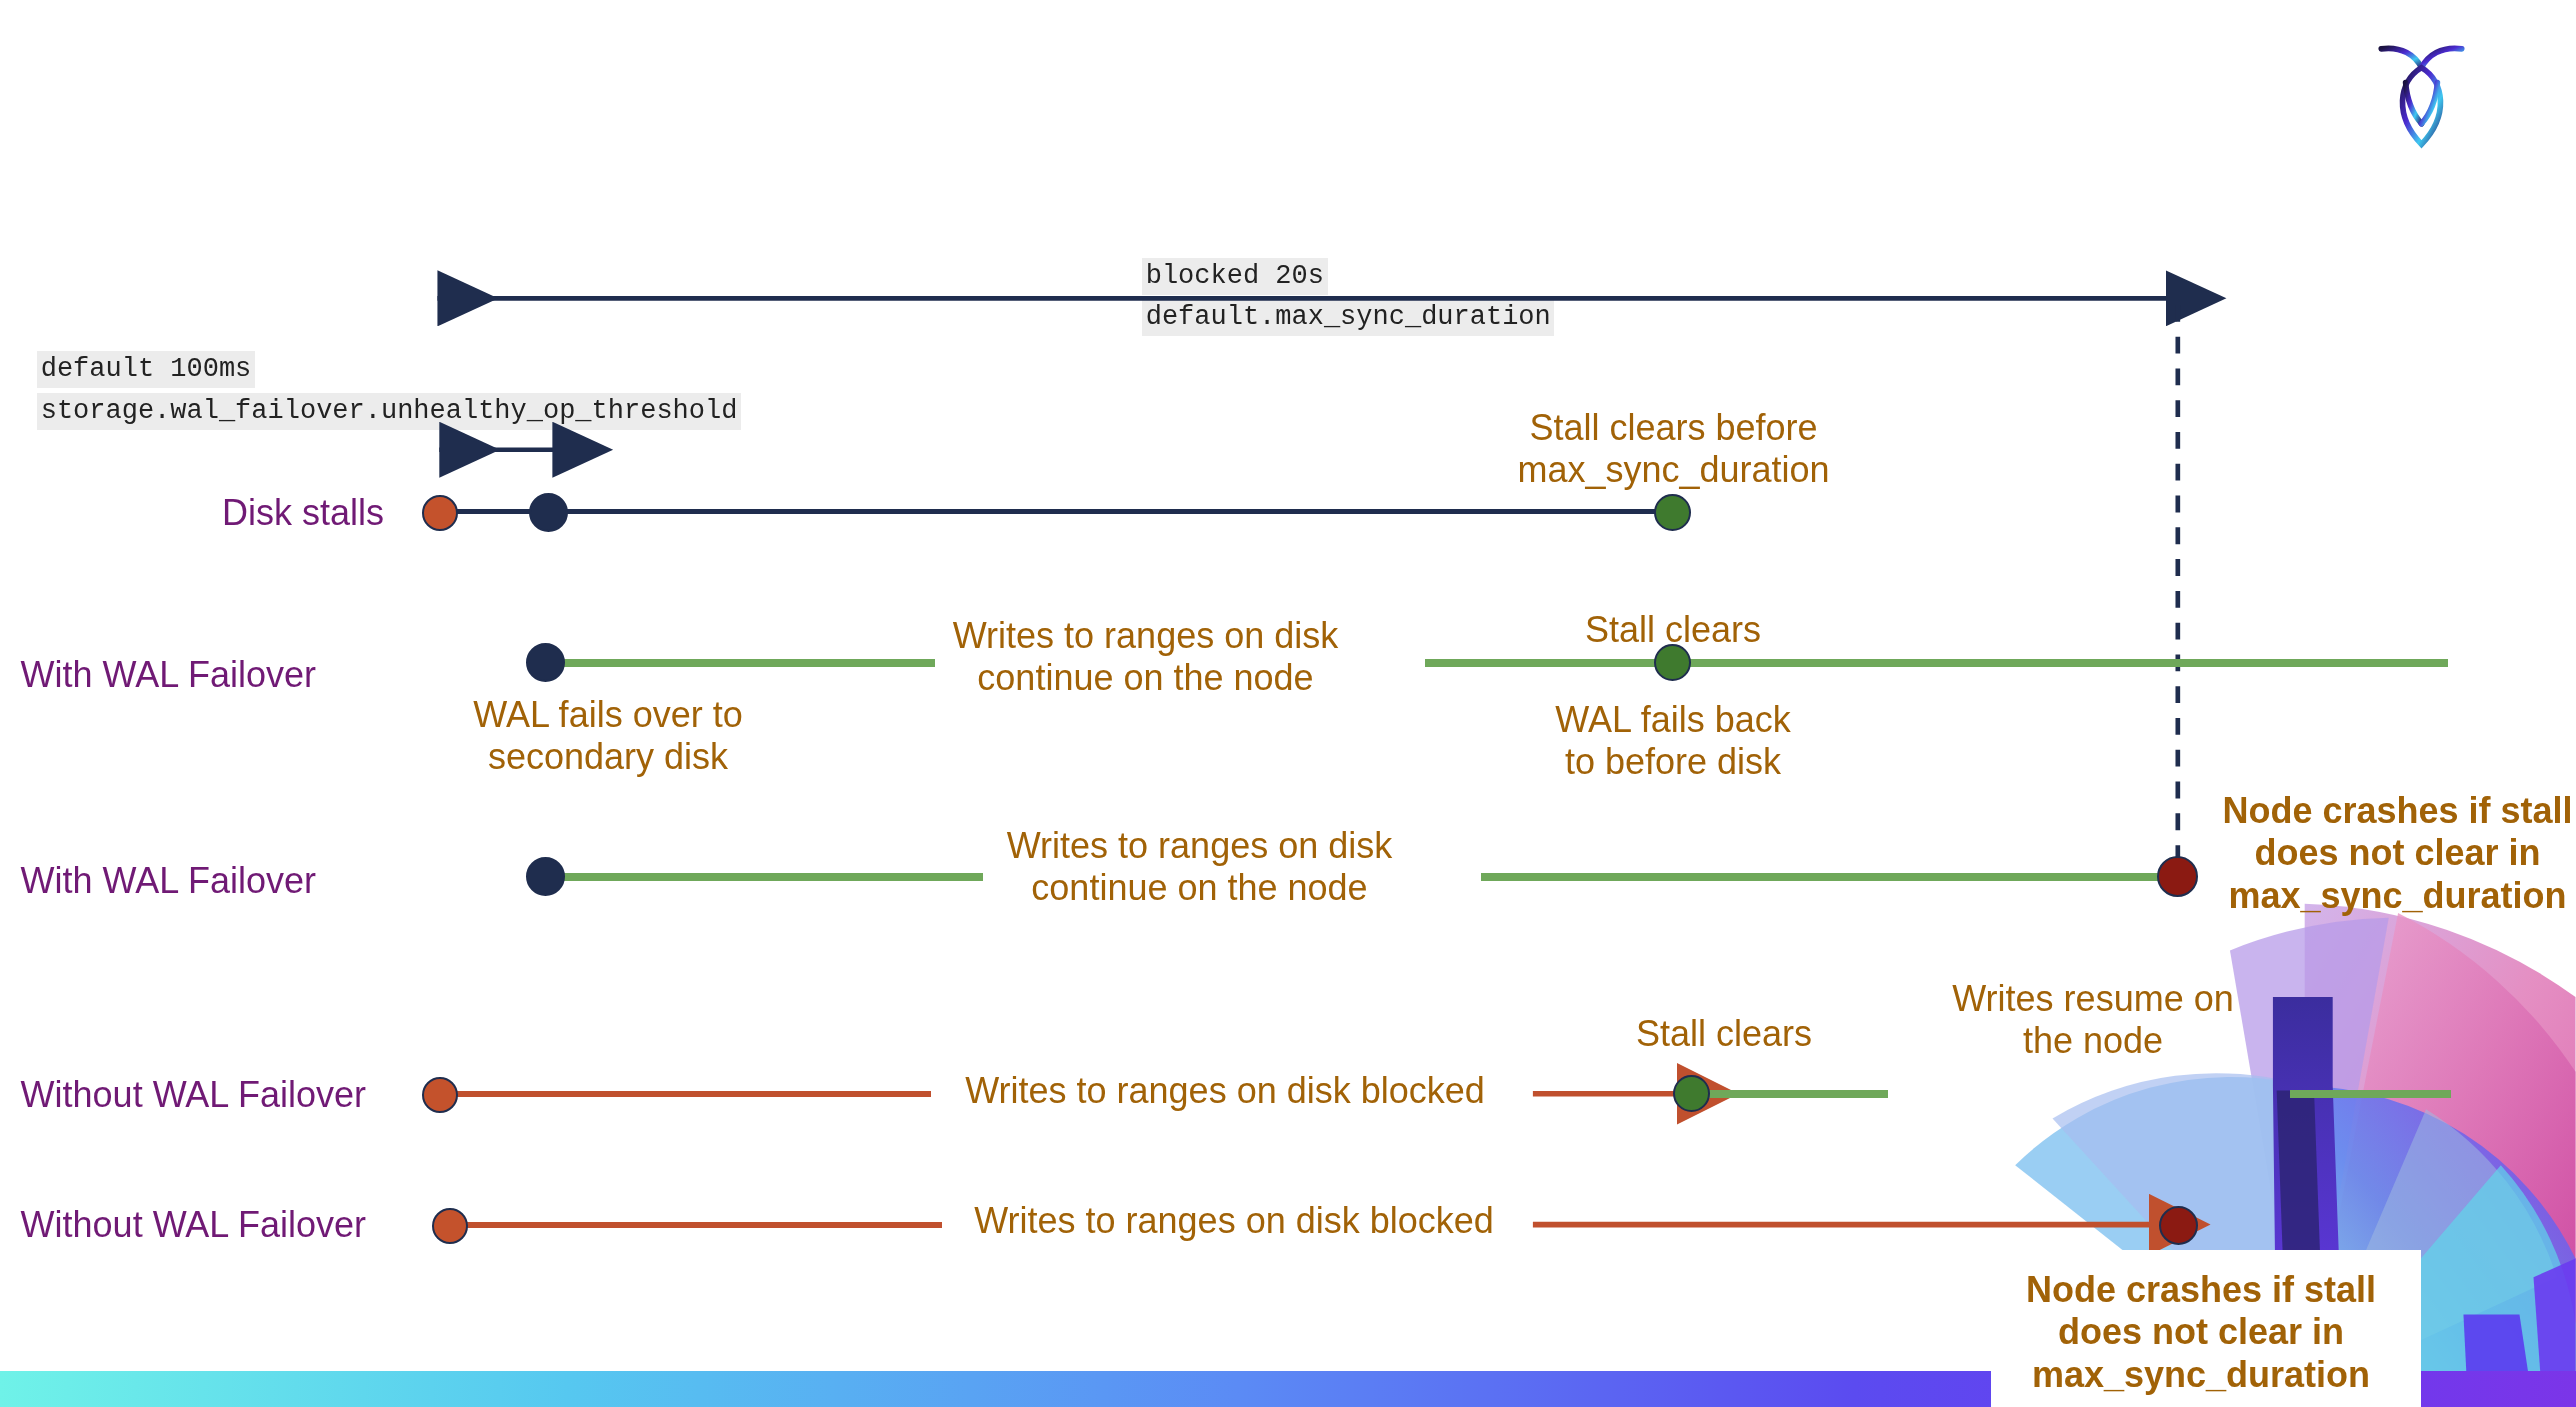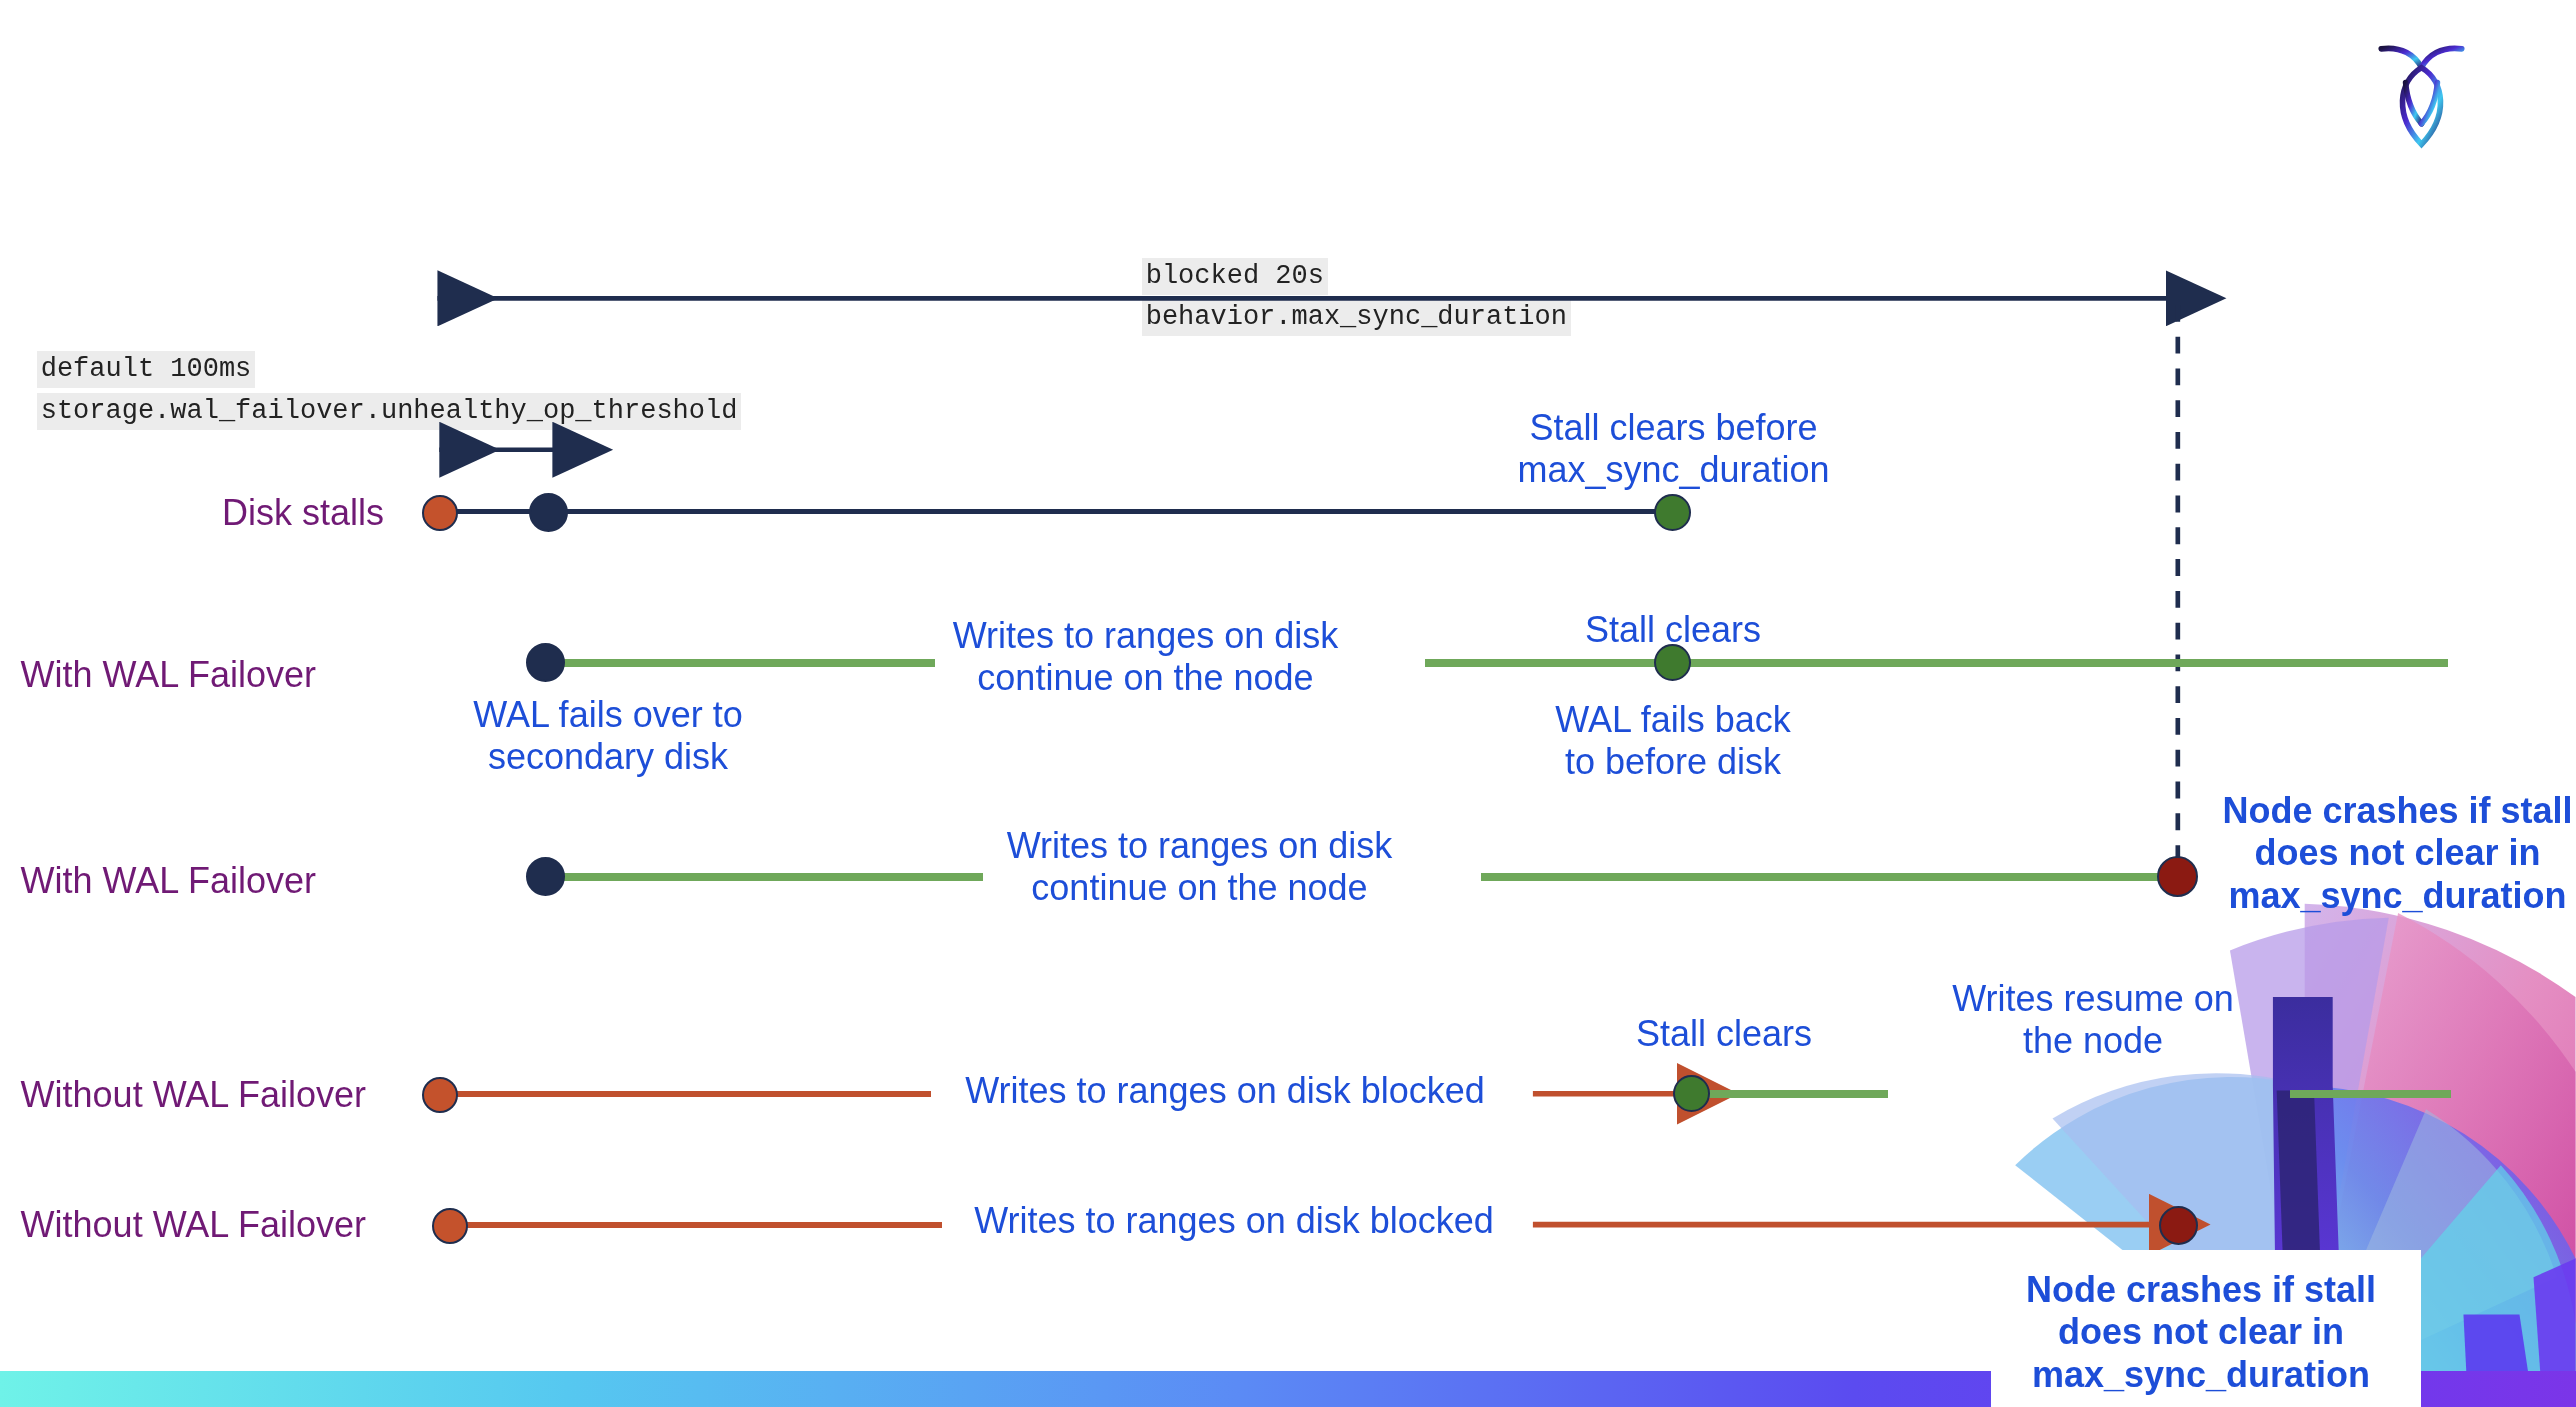--- a/index.html
+++ b/index.html
@@ -37,21 +37,21 @@
     padding:0.9px 3.7px;white-space:nowrap;line-height:1.32;
   }
 
   
   .rowlabel{
     position:absolute;font-size:36px;color:#701a75;white-space:nowrap;
   }
 
   
   .anno{
-    position:absolute;font-size:36px;color:#1d4ed8;line-height:1.18;
+    position:absolute;font-size:36px;color:#a16207;line-height:1.18;
     text-align:center;white-space:pre-line;
   }
   .anno.left{text-align:center;font-weight:bold;}
 
   
   .seg{position:absolute;height:5.6px;border-radius:0;}
   .navy{background:#1F2D4E;height:4.7px;}
   .green{background:#6FA85A;height:7.5px;}
   .orange{background:#C0502E;height:5.6px;}
 
@@ -136,21 +136,21 @@
       <path d="M12 20 C34 17 48 27 55 40"></path>
       <path d="M98 20 C76 17 62 27 55 40"></path>
       <path d="M55 40 C30 55 26 92 55 122 C84 92 80 55 55 40 Z"></path>
       <path d="M38 56 C40 80 48 92 55 100"></path>
       <path d="M72 56 C70 80 62 92 55 100"></path>
       <path d="M55 100 L55 122"></path>
     </g>
   </svg>
 
   <div class="chip" style="left:1142px;top:258px;">blocked 20s</div>
-  <div class="chip" style="left:1142px;top:299px;">behavior.max_sync_duration</div>
+  <div class="chip" style="left:1142px;top:299px;">default.max_sync_duration</div>
 
   <div class="chip" style="left:37px;top:351px;">default 100ms</div>
   <div class="chip" style="left:37px;top:393px;">storage.wal_failover.unhealthy_op_threshold</div>
 
   <svg class="arrows" xmlns="http://www.w3.org/2000/svg" viewBox="0 0 2756 1506" width="2576" height="1408">
     <defs>
       <marker id="arrL" markerWidth="14" markerHeight="12" refX="13" refY="6" orient="auto-start-reverse" markerUnits="strokeWidth">
         <path d="M13,0 L0,6 L13,12 Z" fill="#1F2D4E"></path>
       </marker>
       <marker id="arrR" markerWidth="14" markerHeight="12" refX="1" refY="6" orient="auto" markerUnits="strokeWidth">

